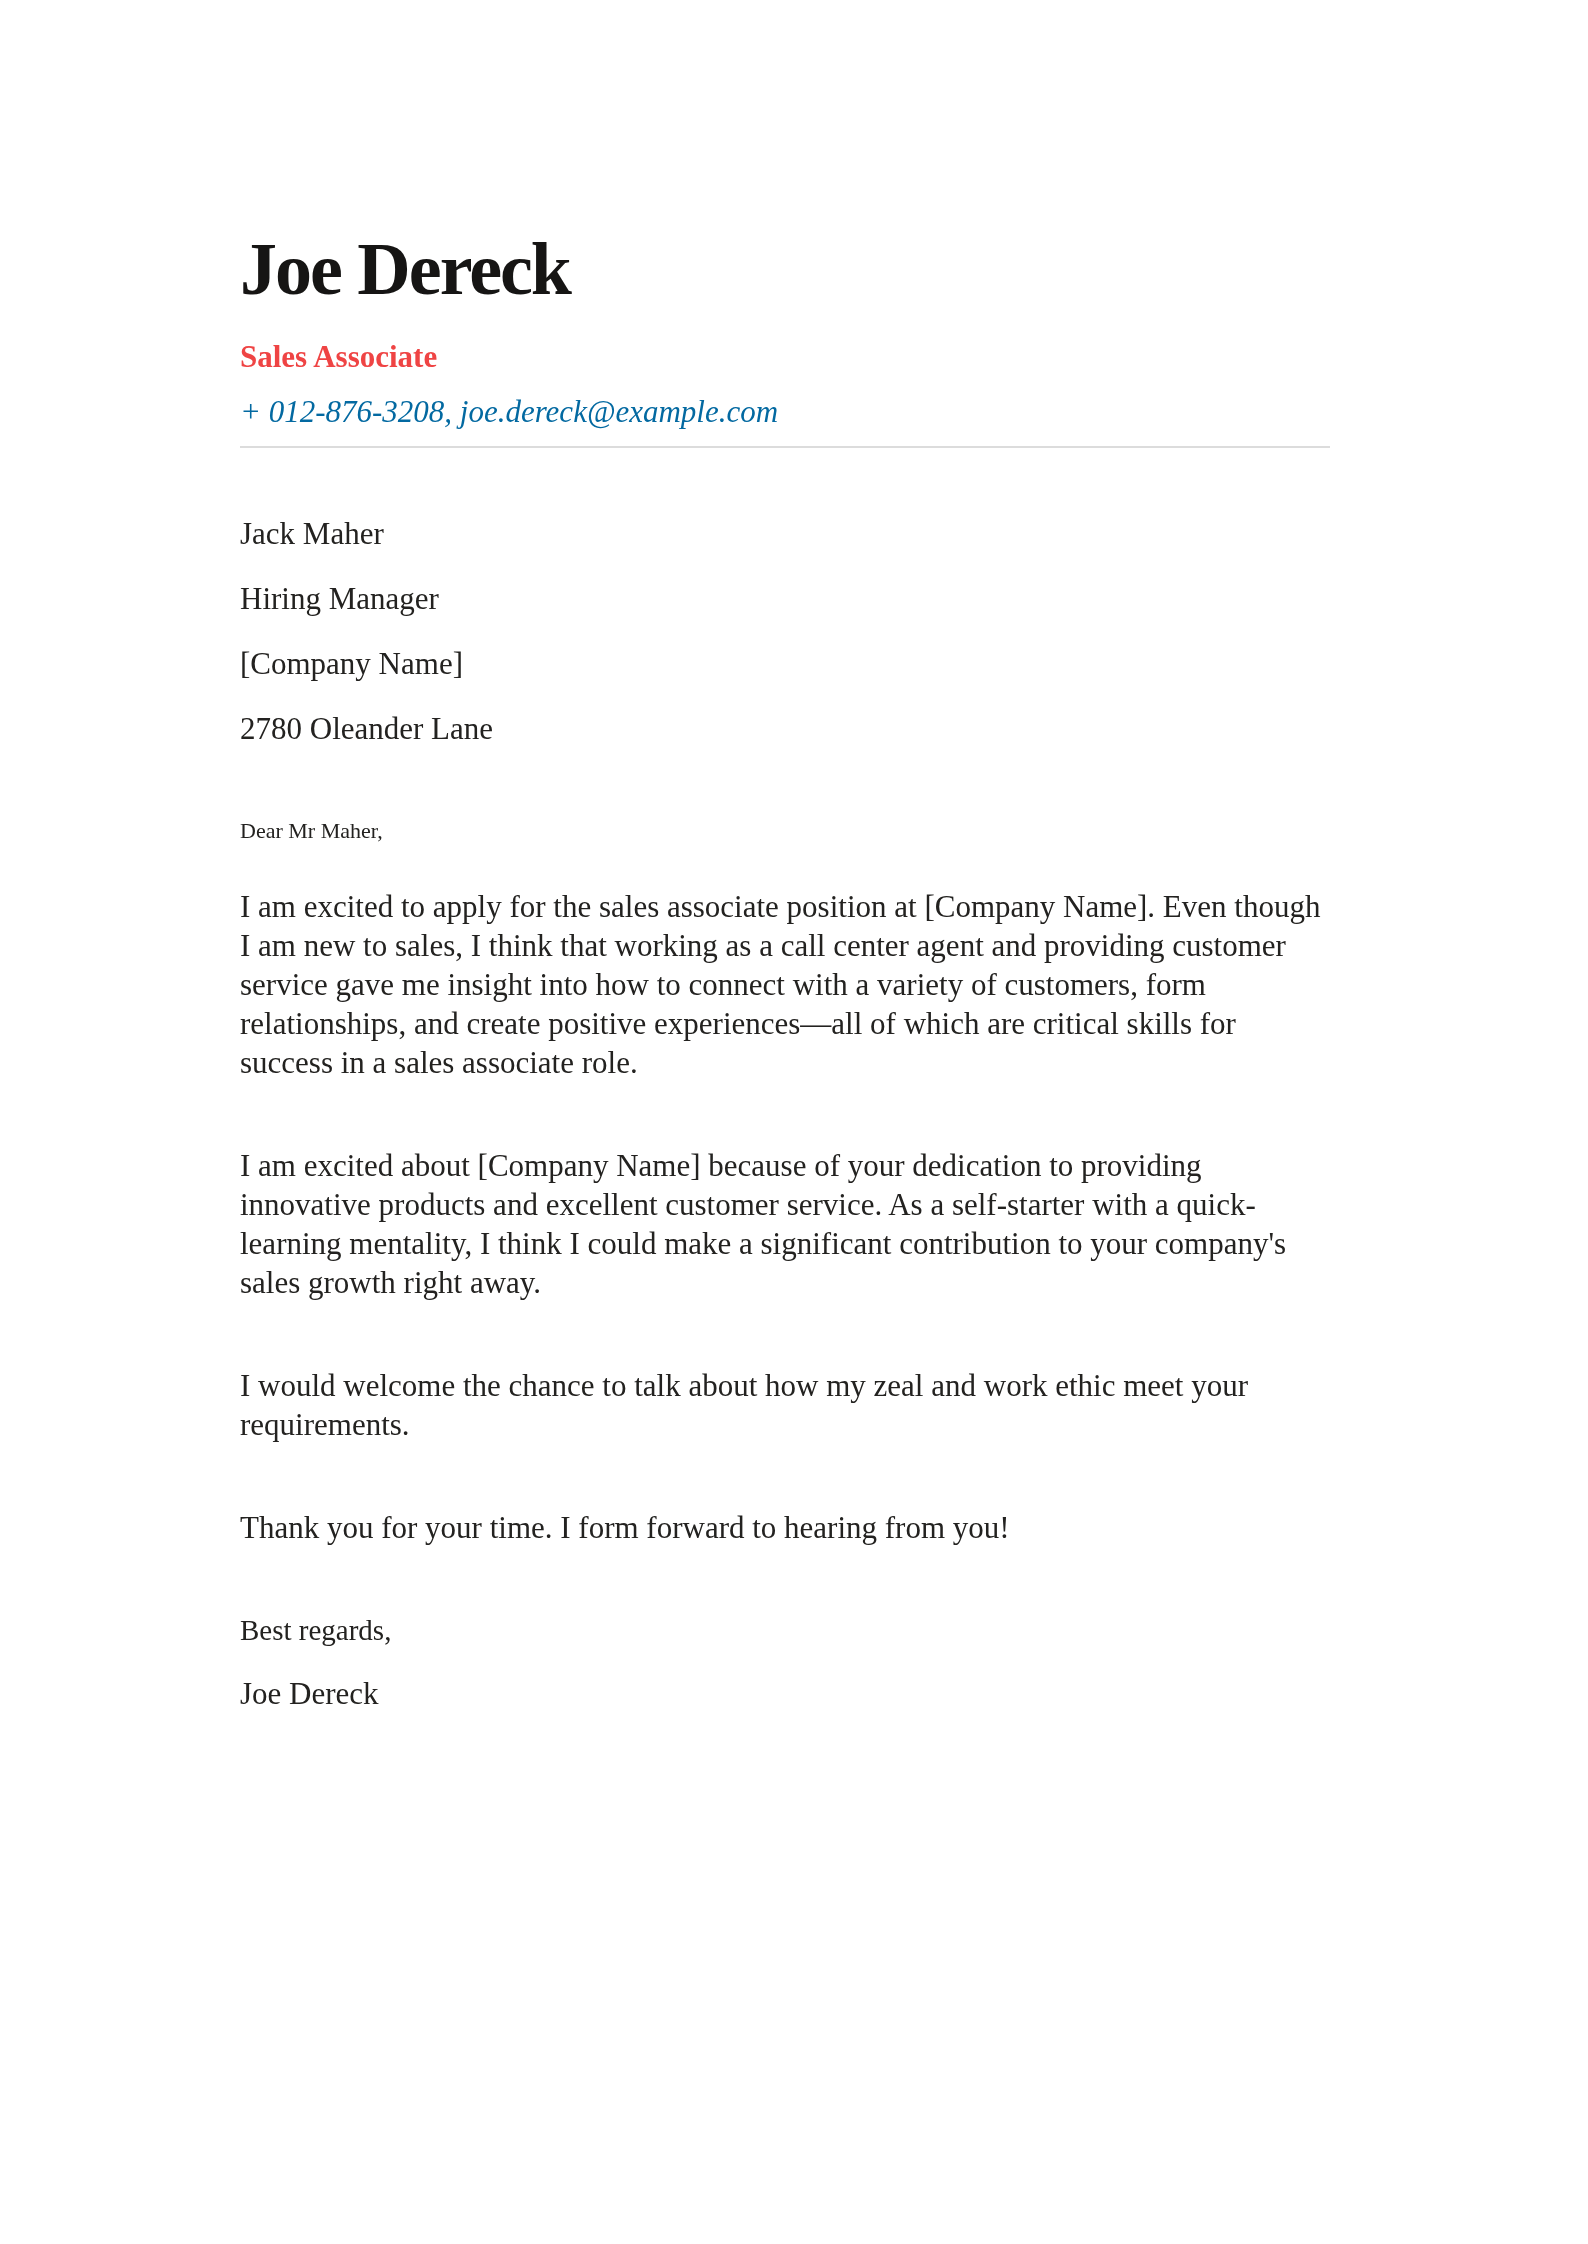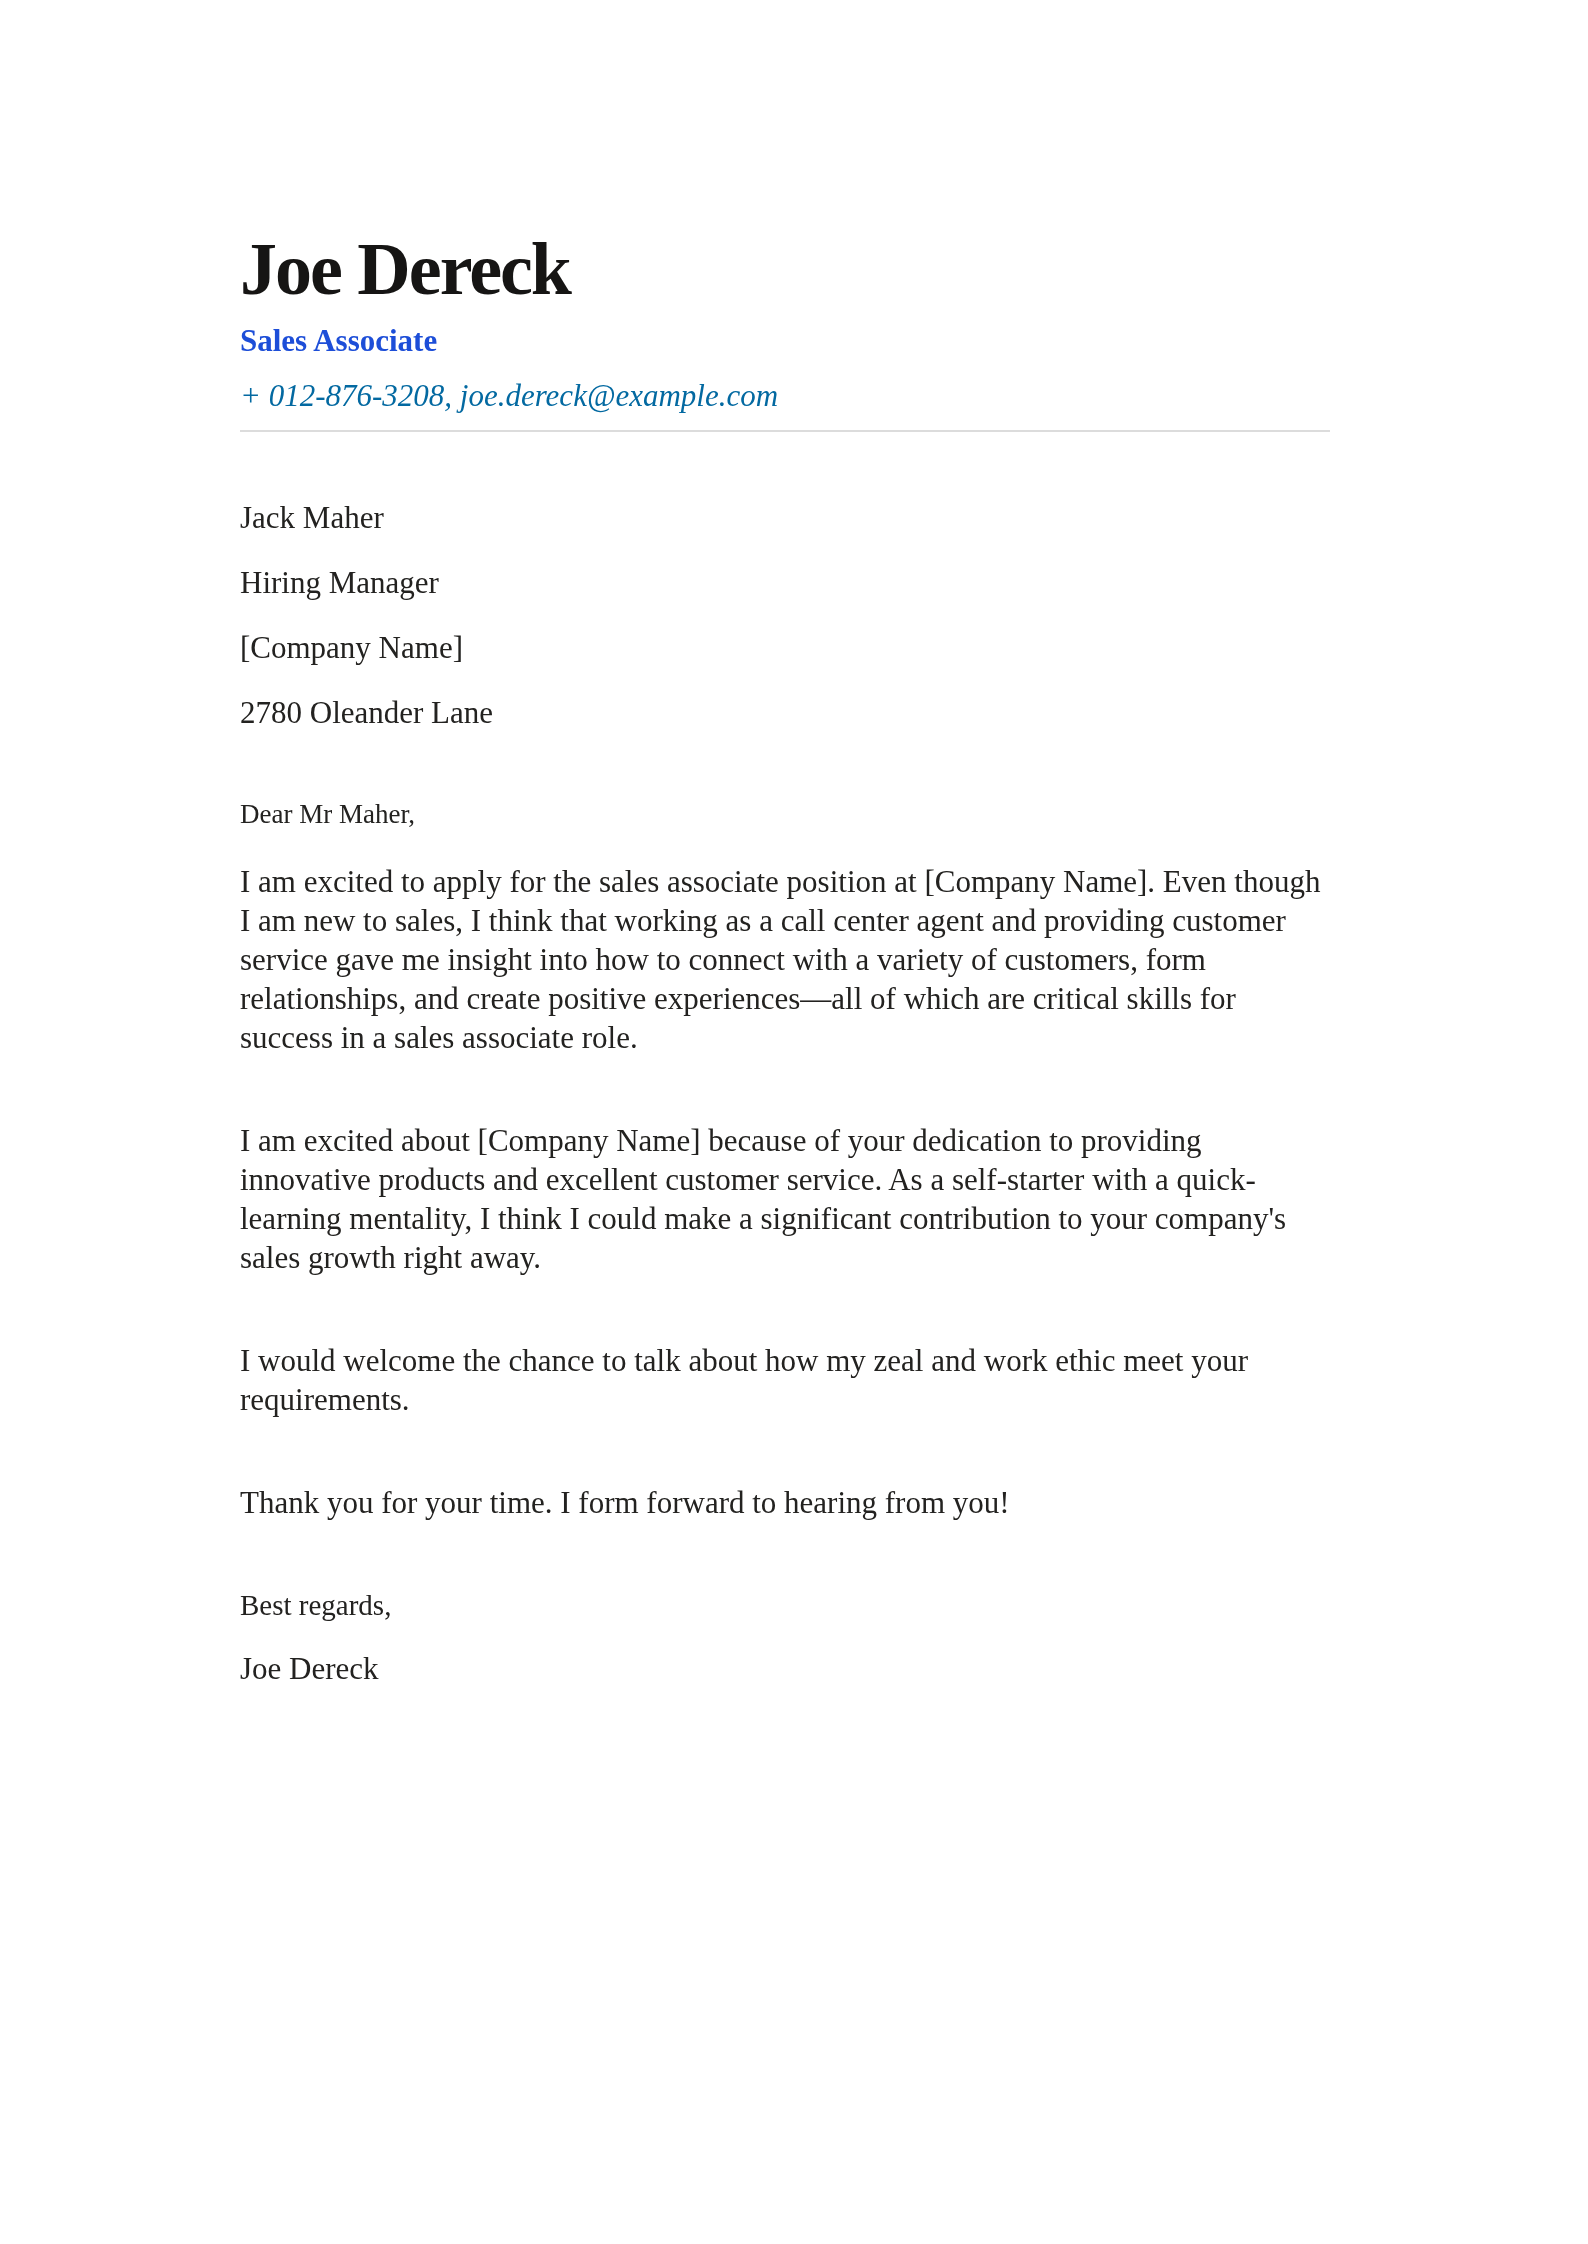--- a/index.html
+++ b/index.html
@@ -21,25 +21,25 @@
   
   .sender-name {
     margin: 0;
     font-size: 74px;
     line-height: 1;
     font-weight: 700;
     letter-spacing: -2px;
     color: #161514;
   }
   .sender-job {
-    margin: 16px 0 0 0;
+    margin: 32px 0 0 0;
     font-size: 31px;
     line-height: 1.2;
     font-weight: 700;
-    color: #1d4ed8;
+    color: #ef4444;
   }
   .sender-contact {
     margin: 18px 0 0 0;
     font-size: 31px;
     line-height: 1.2;
     font-style: italic;
     color: #0369a1;
   }
   .header-divider {
     border: none;
@@ -55,22 +55,22 @@
     margin: 0 0 26px 0;
     font-size: 31px;
     line-height: 39px;
   }
   p.city-line {
     margin-top: 66px;
   }
   
   p.salutation {
     margin-top: 63px;
-    margin-bottom: 28px;
-    font-size: 27px;
+    margin-bottom: 37px;
+    font-size: 22px;
     line-height: 39px;
   }
   p.body-par {
     margin: 0 0 64px 0;
     font-size: 31px;
     line-height: 39px;
   }
   p.closing {
     margin: 0 0 24px 0;
     font-size: 29px;

